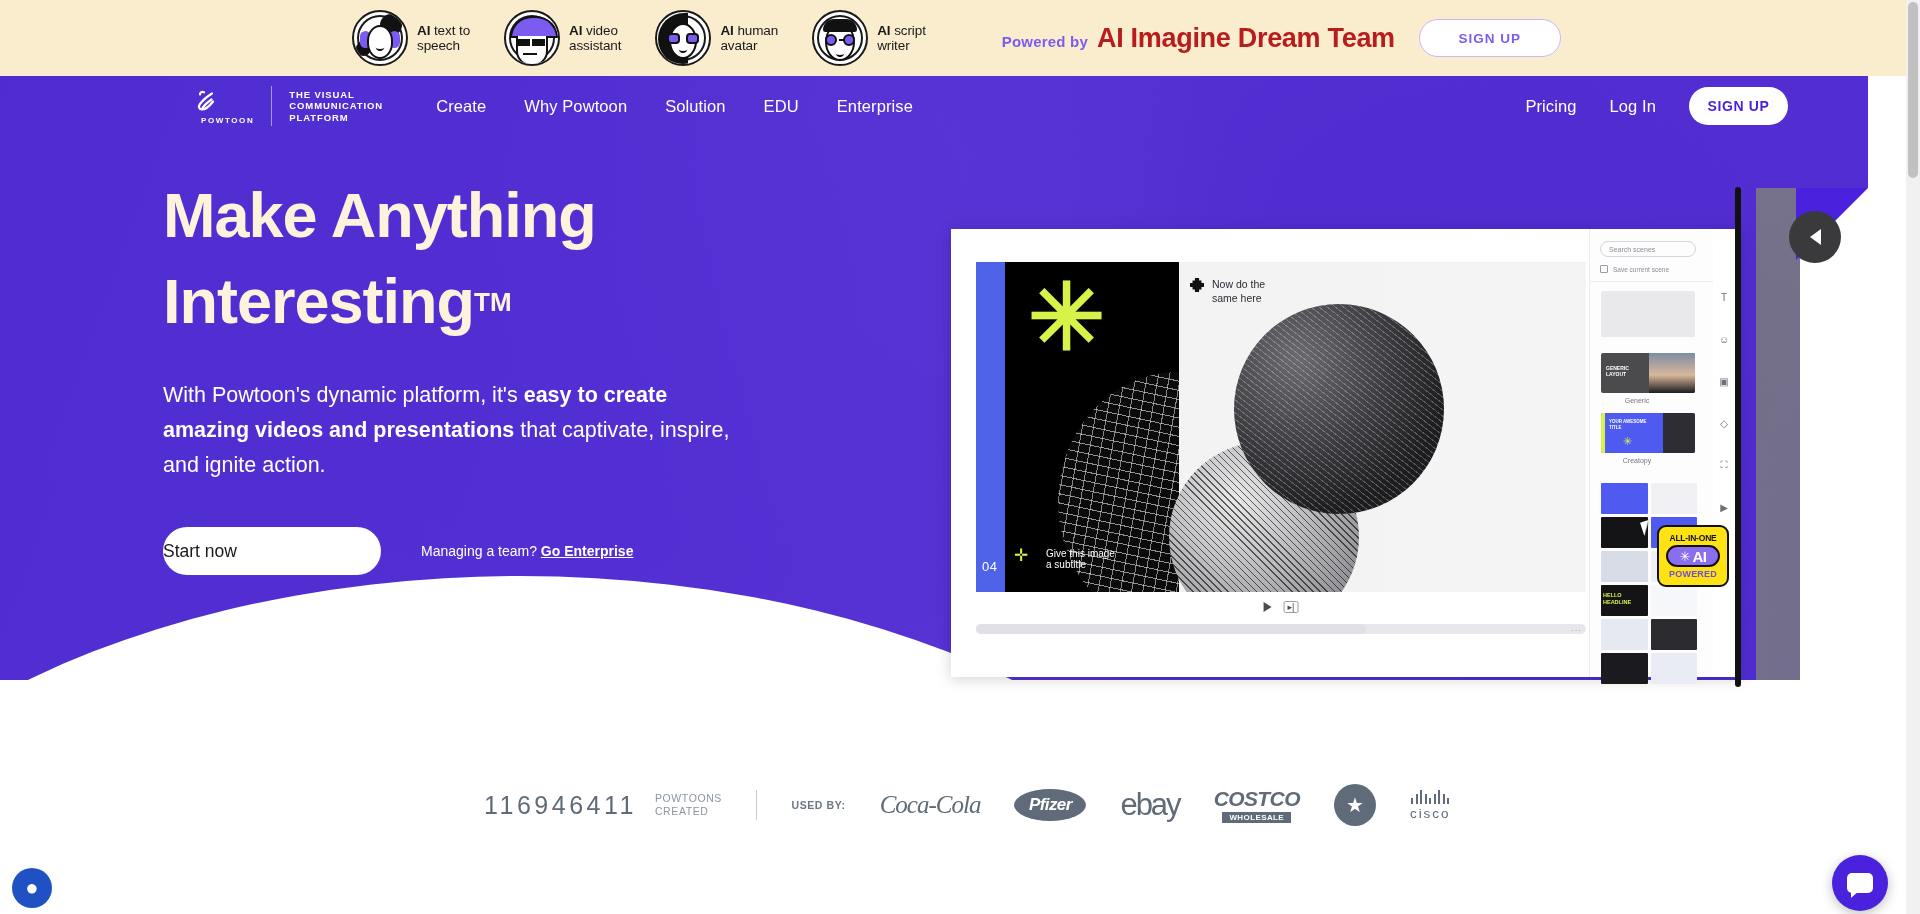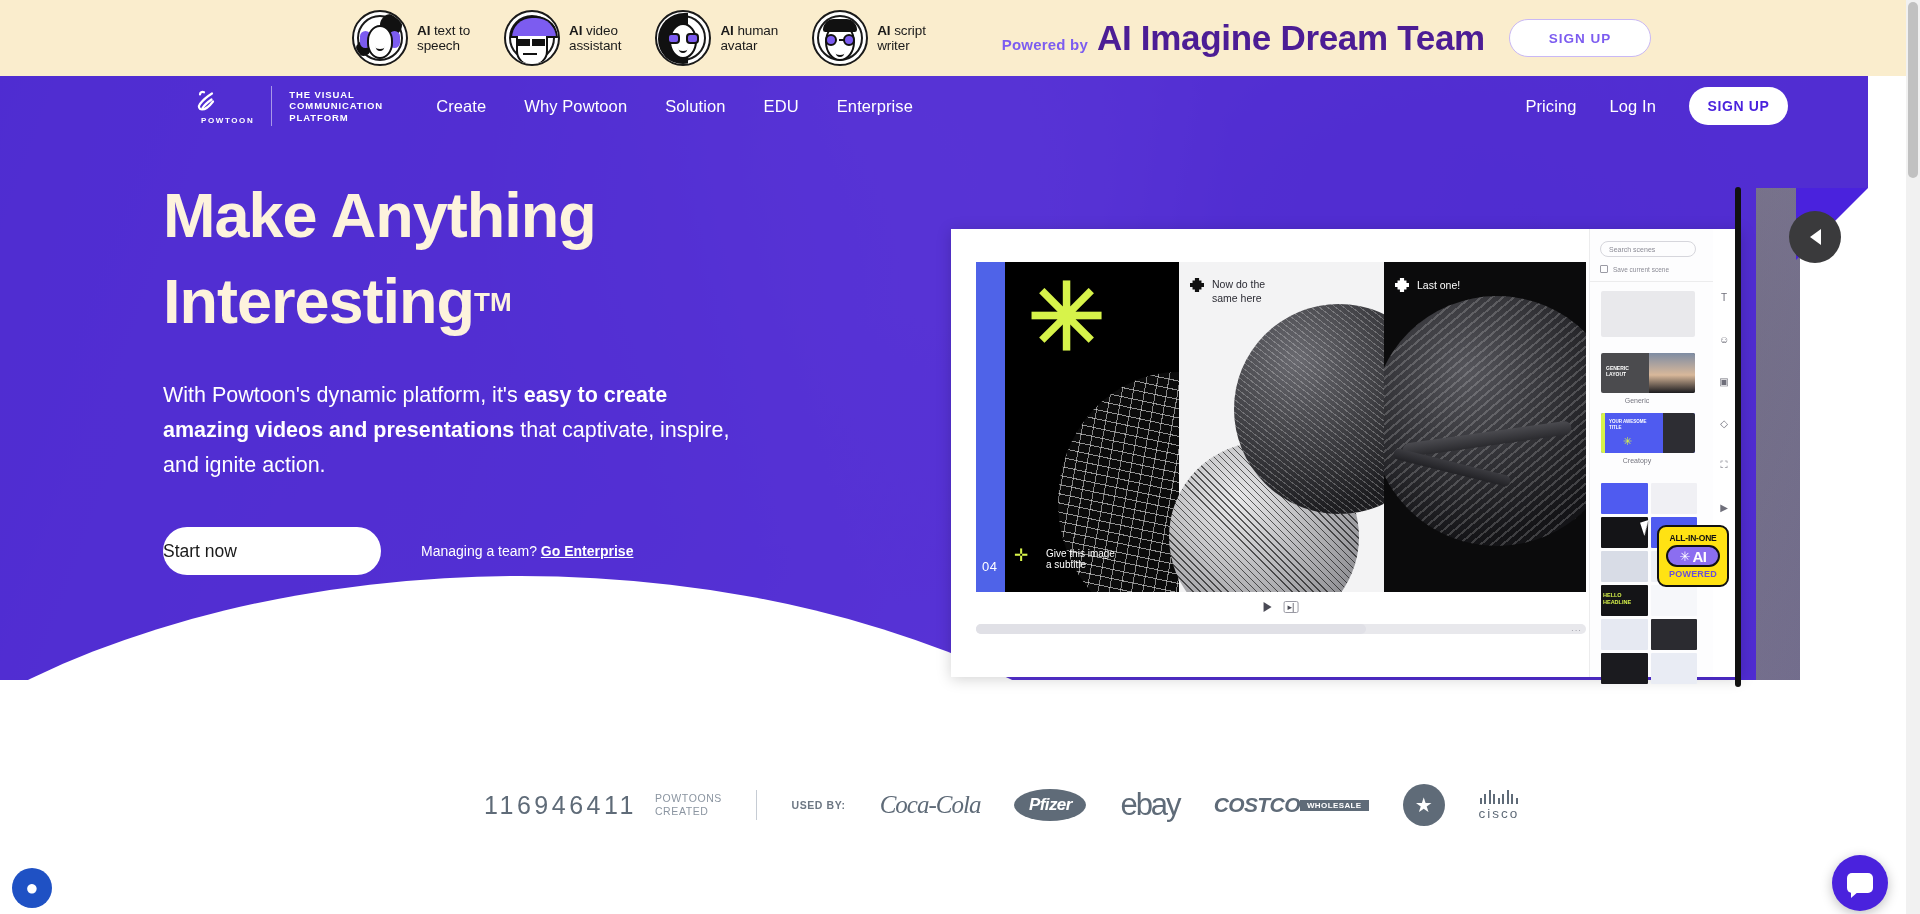--- a/index.html
+++ b/index.html
@@ -56,21 +56,21 @@
   .ic-scr .face { position:absolute; width:30px;height:38px;border-radius:15px/19px;background:#fff;border:2px solid #111;
                   left:50%;transform:translateX(-50%);top:11px;}
   .ic-scr .g1 { position:absolute; width:12px;height:12px;border-radius:50%;background:#7c5cf0;border:2px solid #111;left:11px;top:22px;}
   .ic-scr .g2 { position:absolute; width:12px;height:12px;border-radius:50%;background:#7c5cf0;border:2px solid #111;right:11px;top:22px;}
   .ic-scr .bridge{position:absolute;width:6px;height:2px;background:#111;left:25px;top:27px;}
   .ic-scr .smile{ position:absolute; width:9px;height:5px;border-bottom:2px solid #111;border-radius:0 0 9px 9px;
                   left:50%;transform:translateX(-50%);top:40px;}
 
   .promo-powered { margin-left:76px; display:flex; align-items:baseline; gap:9px; white-space:nowrap; }
   .pw-small { font-size:15px; font-weight:bold; color:#7c5cf0; letter-spacing:0.2px;}
-  .pw-big { font-size:35px; font-weight:bold; color:#4c1d95; letter-spacing:-0.3px;}
+  .pw-big { font-size:27px; font-weight:bold; color:#b91c1c; letter-spacing:-0.3px;}
   .promo-signup {
     margin-left:24px; width:142px; height:38px; border-radius:20px; background:#fff;
     border:1.5px solid #c9b8f5; color:#7c5cf0; font-size:13.5px; font-weight:bold; letter-spacing:1px;
     display:flex; align-items:center; justify-content:center; cursor:pointer;
   }
 
   
   .hero {
     position:absolute; left:0; top:76px; width:1920px; height:814px; overflow:hidden;
     background:#fff;
@@ -220,21 +220,21 @@
   .counter { font-size:25px; letter-spacing:3.5px; color:#5f6b78; font-weight:300; }
   .counter-lbl { margin-left:18px; font-size:10.5px; line-height:13px; letter-spacing:.6px; color:#8b95a1; }
   .stats-div { width:1.5px; height:30px; background:#c6ccd4; margin:0 34px; }
   .used-by { font-size:10.5px; letter-spacing:.6px; color:#6d7783; font-weight:bold; margin-right:34px;}
   .brands { display:flex; align-items:center; gap:34px; color:#5f6b78; }
   .brand { display:flex; align-items:center; justify-content:center; }
   .b-coke { font-family:"Liberation Serif", serif; font-style:italic; font-size:25px; letter-spacing:-1px; color:#5f6b78;}
   .b-pfizer { width:72px; height:32px; border-radius:50%; background:#5f6b78; color:#fff; font-style:italic;
               font-weight:bold; font-size:17px; display:flex; align-items:center; justify-content:center; letter-spacing:-.6px;}
   .b-ebay { font-size:31px; letter-spacing:-2px; color:#5f6b78; }
-  .b-costco { display:flex; flex-direction:row; align-items:center; }
+  .b-costco { display:flex; flex-direction:column; align-items:center; }
   .b-costco .c1 { font-size:21px; font-weight:bold; font-style:italic; letter-spacing:-.6px; color:#5f6b78;}
   .b-costco .c2 { font-size:8px; font-weight:bold; background:#5f6b78; color:#fff; padding:1px 7px; letter-spacing:.4px; margin-top:1px;}
   .b-sbux { width:42px; height:42px; border-radius:50%; background:#5f6b78; color:#fff;
             display:flex; align-items:center; justify-content:center; font-size:20px; }
   .b-cisco { display:flex; flex-direction:column; align-items:center; gap:2px;}
   .b-cisco .bars { display:flex; align-items:flex-end; gap:2.5px; height:14px;}
   .b-cisco .bars i { width:2px; background:#5f6b78; display:block;}
   .b-cisco .w { font-size:13.5px; letter-spacing:2px; color:#5f6b78;}
 
   
@@ -418,29 +418,20 @@
         <div class="ball2"></div>
         <div class="cue">
           <span class="pz"></span>
           <span class="t">
             <span>Now do the</span><br>
             <span>same here</span>
           </span>
         </div>
       </div>
 
-      <div class="cv-c">
-        <div class="bars"></div>
-        <div class="hbar"></div>
-        <div class="hbar2"></div>
-        <div class="cue">
-          <span class="pz"></span>
-          <span class="t">Last one!</span>
-        </div>
-      </div>
     </div>
 
     <div class="shot-ctrls">
       <div class="shot-play">
         <span class="tri"></span>
         <span class="nx">▸|</span>
       </div>
       <div class="shot-track">
         <div class="fill"></div>
         <div class="dots">···</div>

